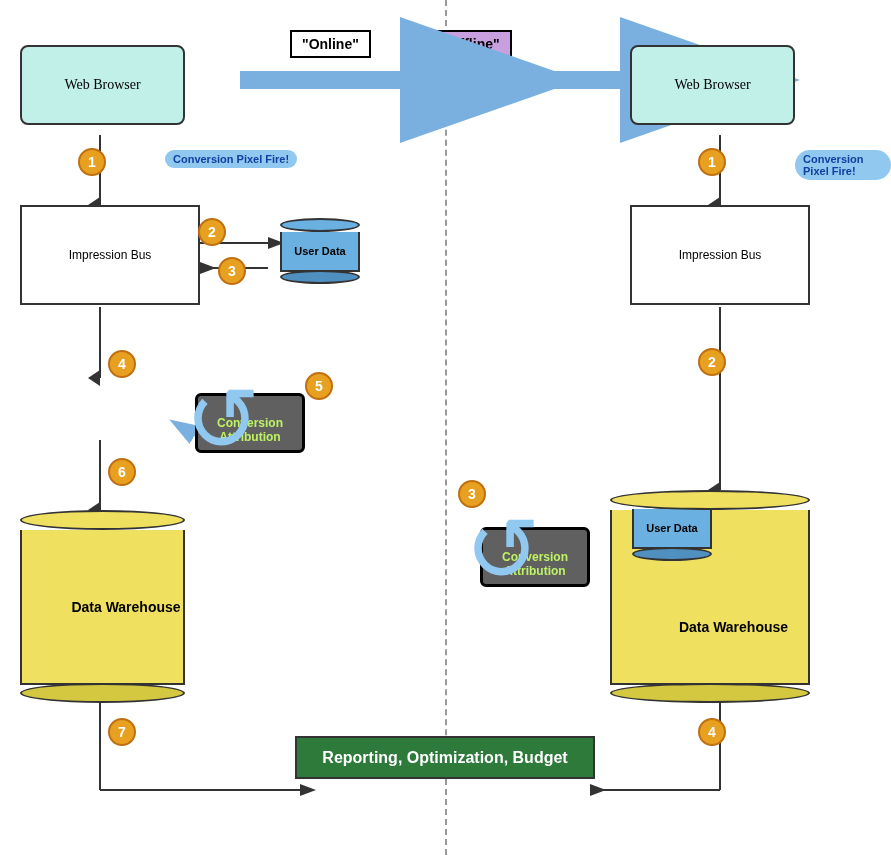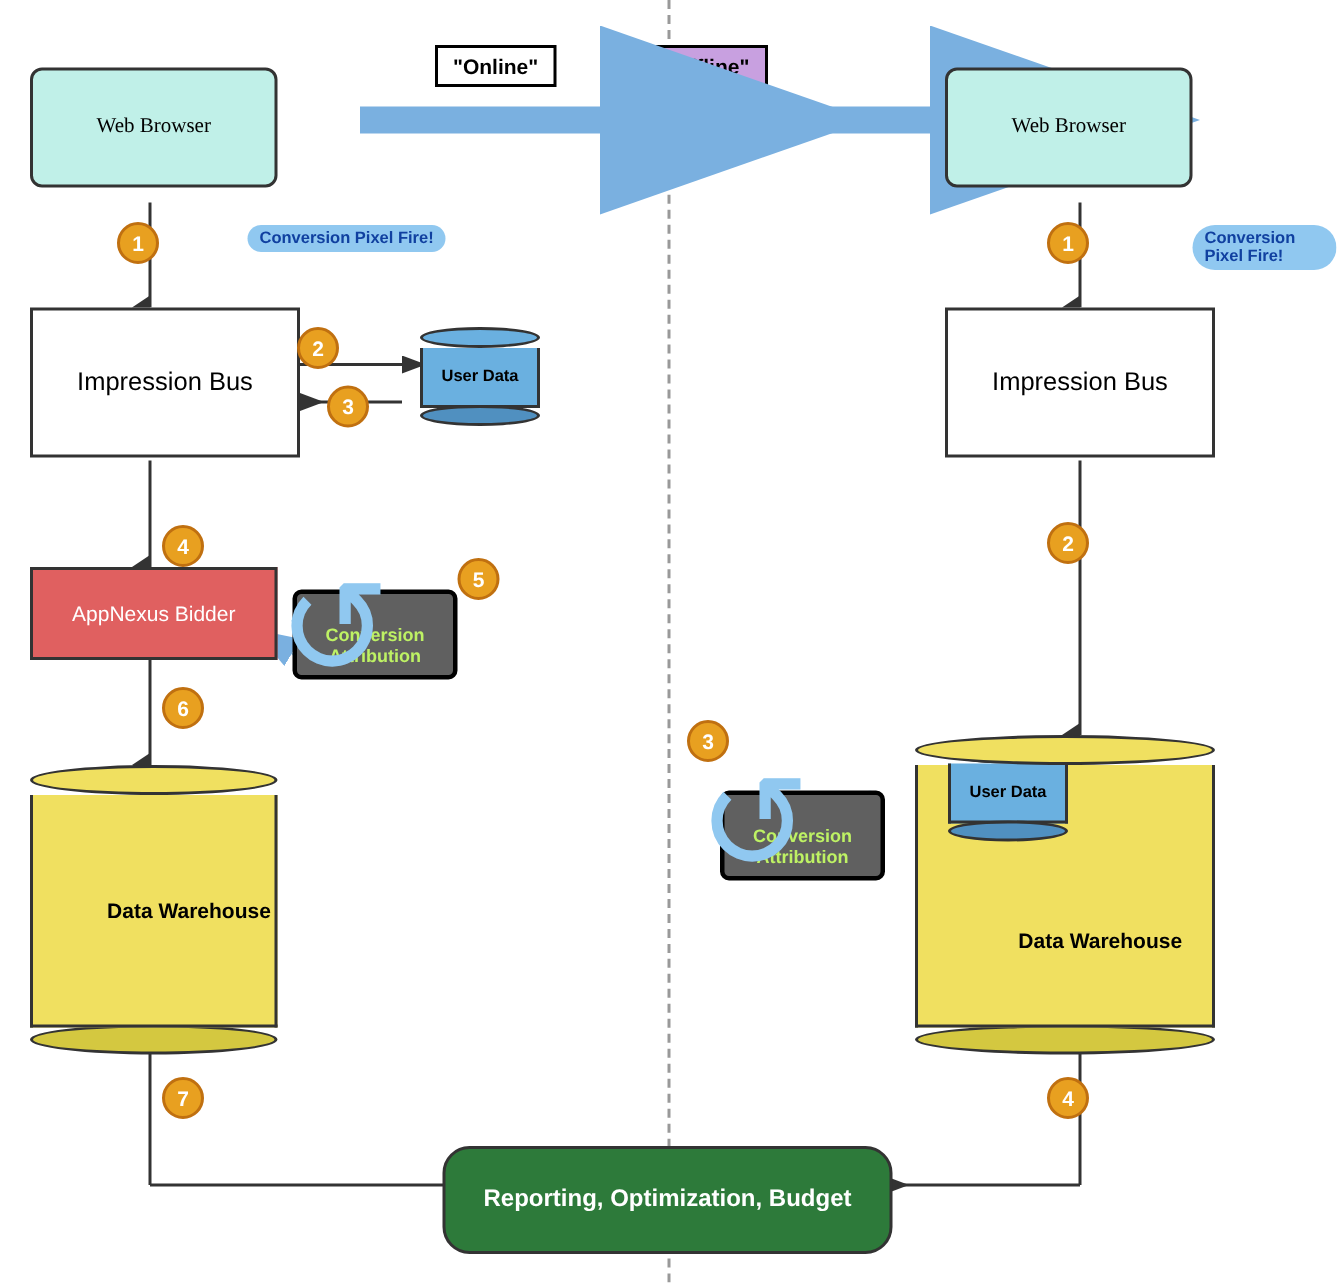--- a/index.html
+++ b/index.html
@@ -67,21 +67,21 @@
     }
 
     .box-white {
       position: absolute;
       background: white;
       border: 2px solid #333;
       display: flex;
       align-items: center;
       justify-content: center;
       text-align: center;
-      font-size: 17px;
+      font-size: 12px;
     }
 
     .box-red {
       position: absolute;
       background: #e06060;
       border: 2px solid #333;
       display: flex;
       align-items: center;
       justify-content: center;
       text-align: center;
@@ -327,23 +327,20 @@
     <div class="cylinder-small-body">
       <span>User Data</span>
     </div>
     <div class="cylinder-small-bottom"></div>
   </div>
 
   <div class="num-circle" style="left:108px; top:350px;">
     <span>4</span>
   </div>
 
-  <div class="box-red" style="left:20px; top:378px; width:165px; height:62px;">
-    <span>AppNexus Bidder</span>
-  </div>
 
   <div class="conv-attr-box" style="left:195px; top:393px; width:110px; height:60px;">
     <span>Conversion Attribution</span>
   </div>
 
   <div style="position:absolute; left:185px; top:375px; font-size:90px; color:#90c8f0; line-height:1; transform: scaleX(-1);">↻</div>
 
   <div class="num-circle" style="left:305px; top:372px;">
     <span>5</span>
   </div>
@@ -407,17 +404,17 @@
     <div class="cylinder-small-body">
       <span>User Data</span>
     </div>
     <div class="cylinder-small-bottom"></div>
   </div>
 
   <div class="num-circle" style="left:698px; top:718px;">
     <span>4</span>
   </div>
 
-  <div class="box-green" style="left:295px; top:764px; width:300px; height:72px; border-radius:18px;">
+  <div class="box-green" style="left:295px; top:736px; width:300px; height:43px; border-radius:0;">
     <span>Reporting, Optimization, Budget</span>
   </div>
 
 </div>
 
 </body></html>

